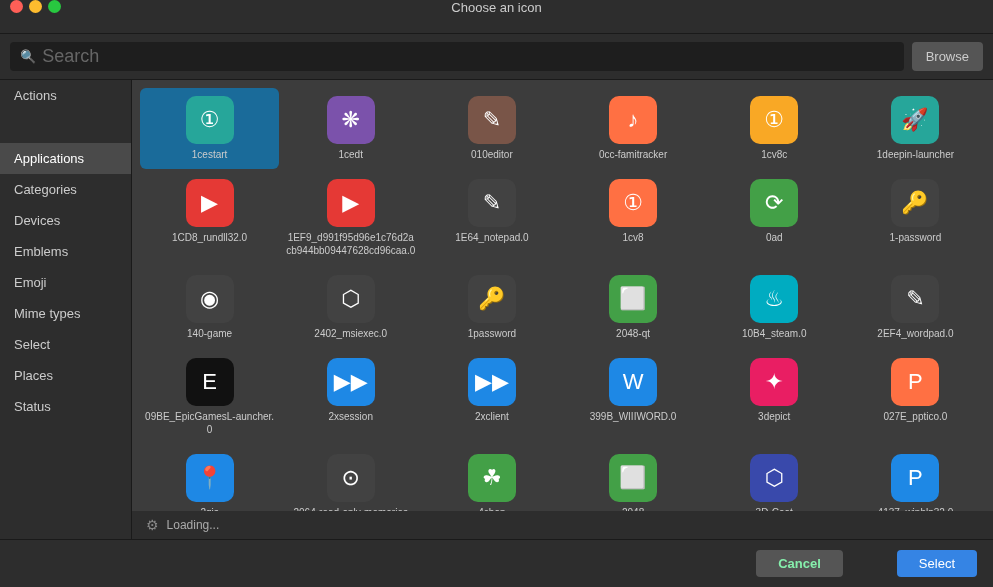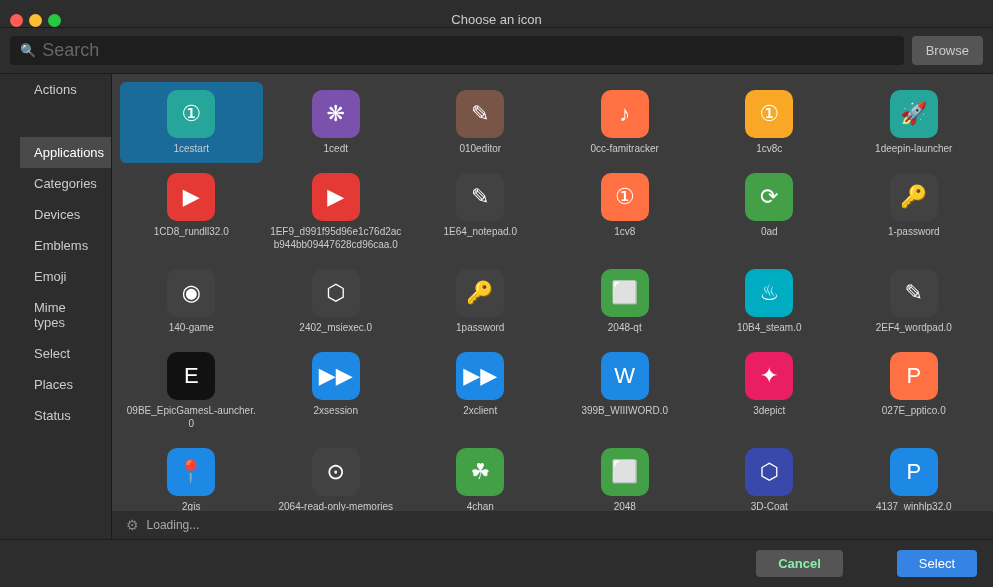--- a/index.html
+++ b/index.html
@@ -7,23 +7,23 @@
       width: 993px;
       height: 587px;
       background: #3c3c3c;
       font-family: 'Segoe UI', Arial, sans-serif;
       overflow: hidden;
       display: flex;
       flex-direction: column;
     }
     .titlebar {
       background: #2d2d2d;
-      height: 28px;
-      display: flex;
-      align-items: flex-end;
+      height: 34px;
+      display: flex;
+      align-items: flex-start;
       justify-content: center;
       position: relative;
       border-bottom: 1px solid #1a1a1a;
     }
     .titlebar-controls {
       position: absolute;
       left: 10px;
       display: flex;
       gap: 6px;
     }
@@ -78,26 +78,25 @@
       padding: 4px 14px;
       cursor: pointer;
       font-size: 13px;
     }
     .main-content {
       display: flex;
       flex: 1;
       overflow: hidden;
     }
     .sidebar {
-      width: 112px;
+      width: 132px;
       background: #2d2d2d;
       border-right: 1px solid #1a1a1a;
       overflow-y: auto;
       flex-shrink: 0;
-      padding-left: 20px;
     }
     .sidebar::-webkit-scrollbar { width: 4px; }
     .sidebar::-webkit-scrollbar-track { background: #2d2d2d; }
     .sidebar::-webkit-scrollbar-thumb { background: #555; border-radius: 2px; }
     .sidebar-item {
       padding: 8px 14px;
       color: #ccc;
       font-size: 13px;
       cursor: pointer;
       user-select: none;

